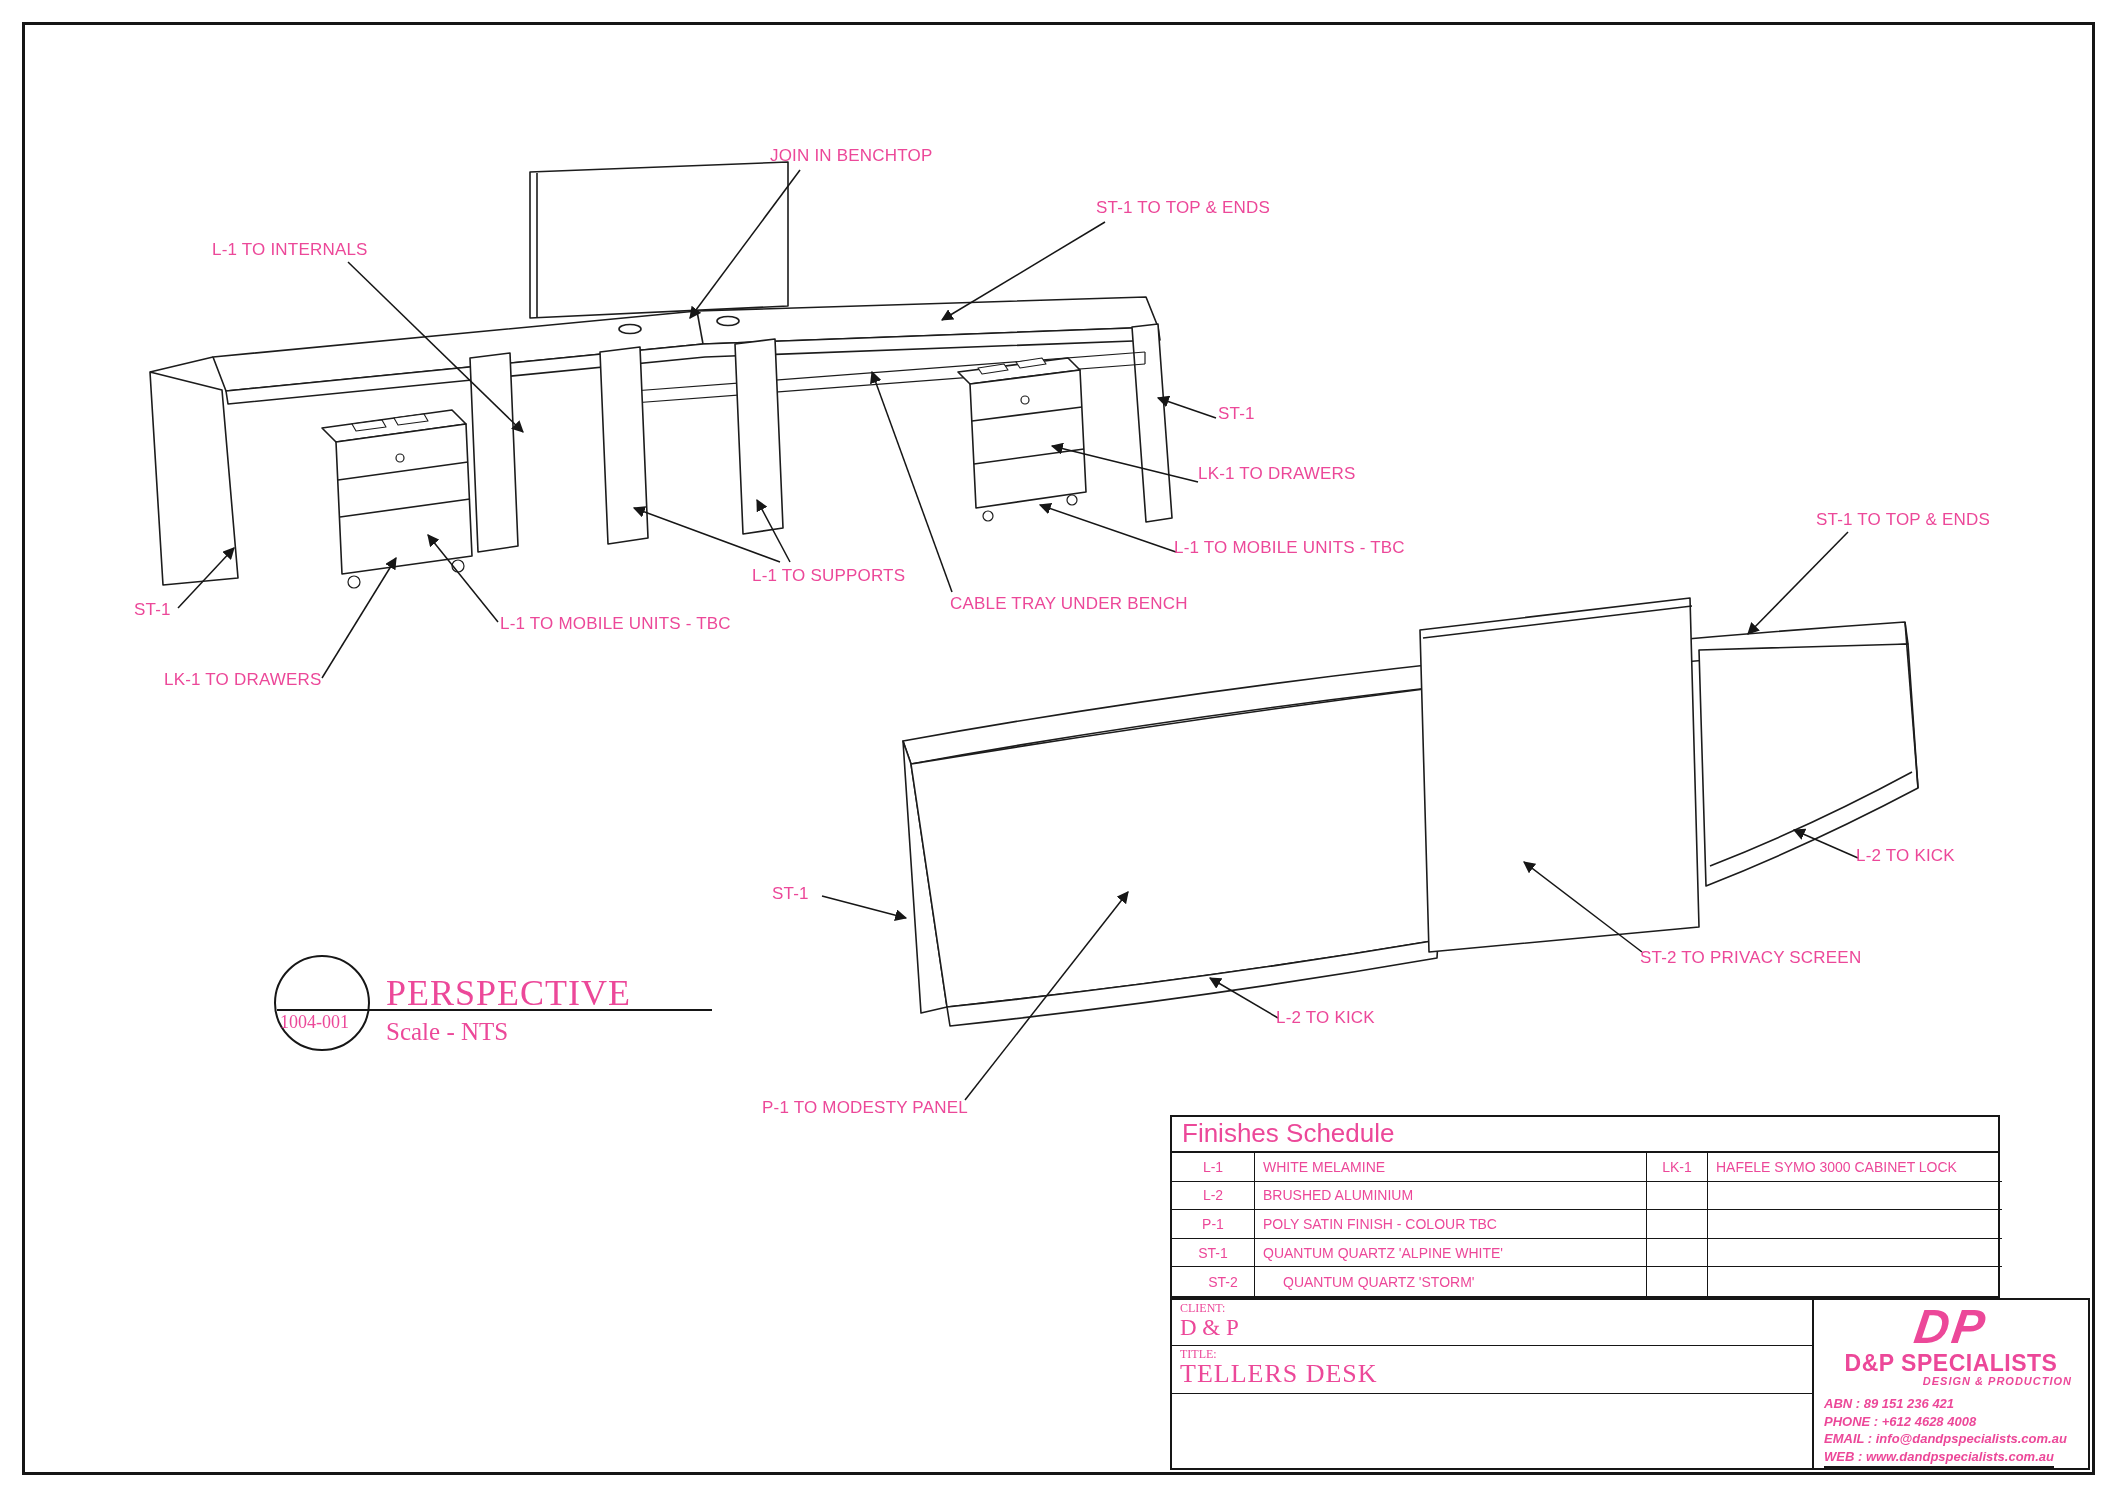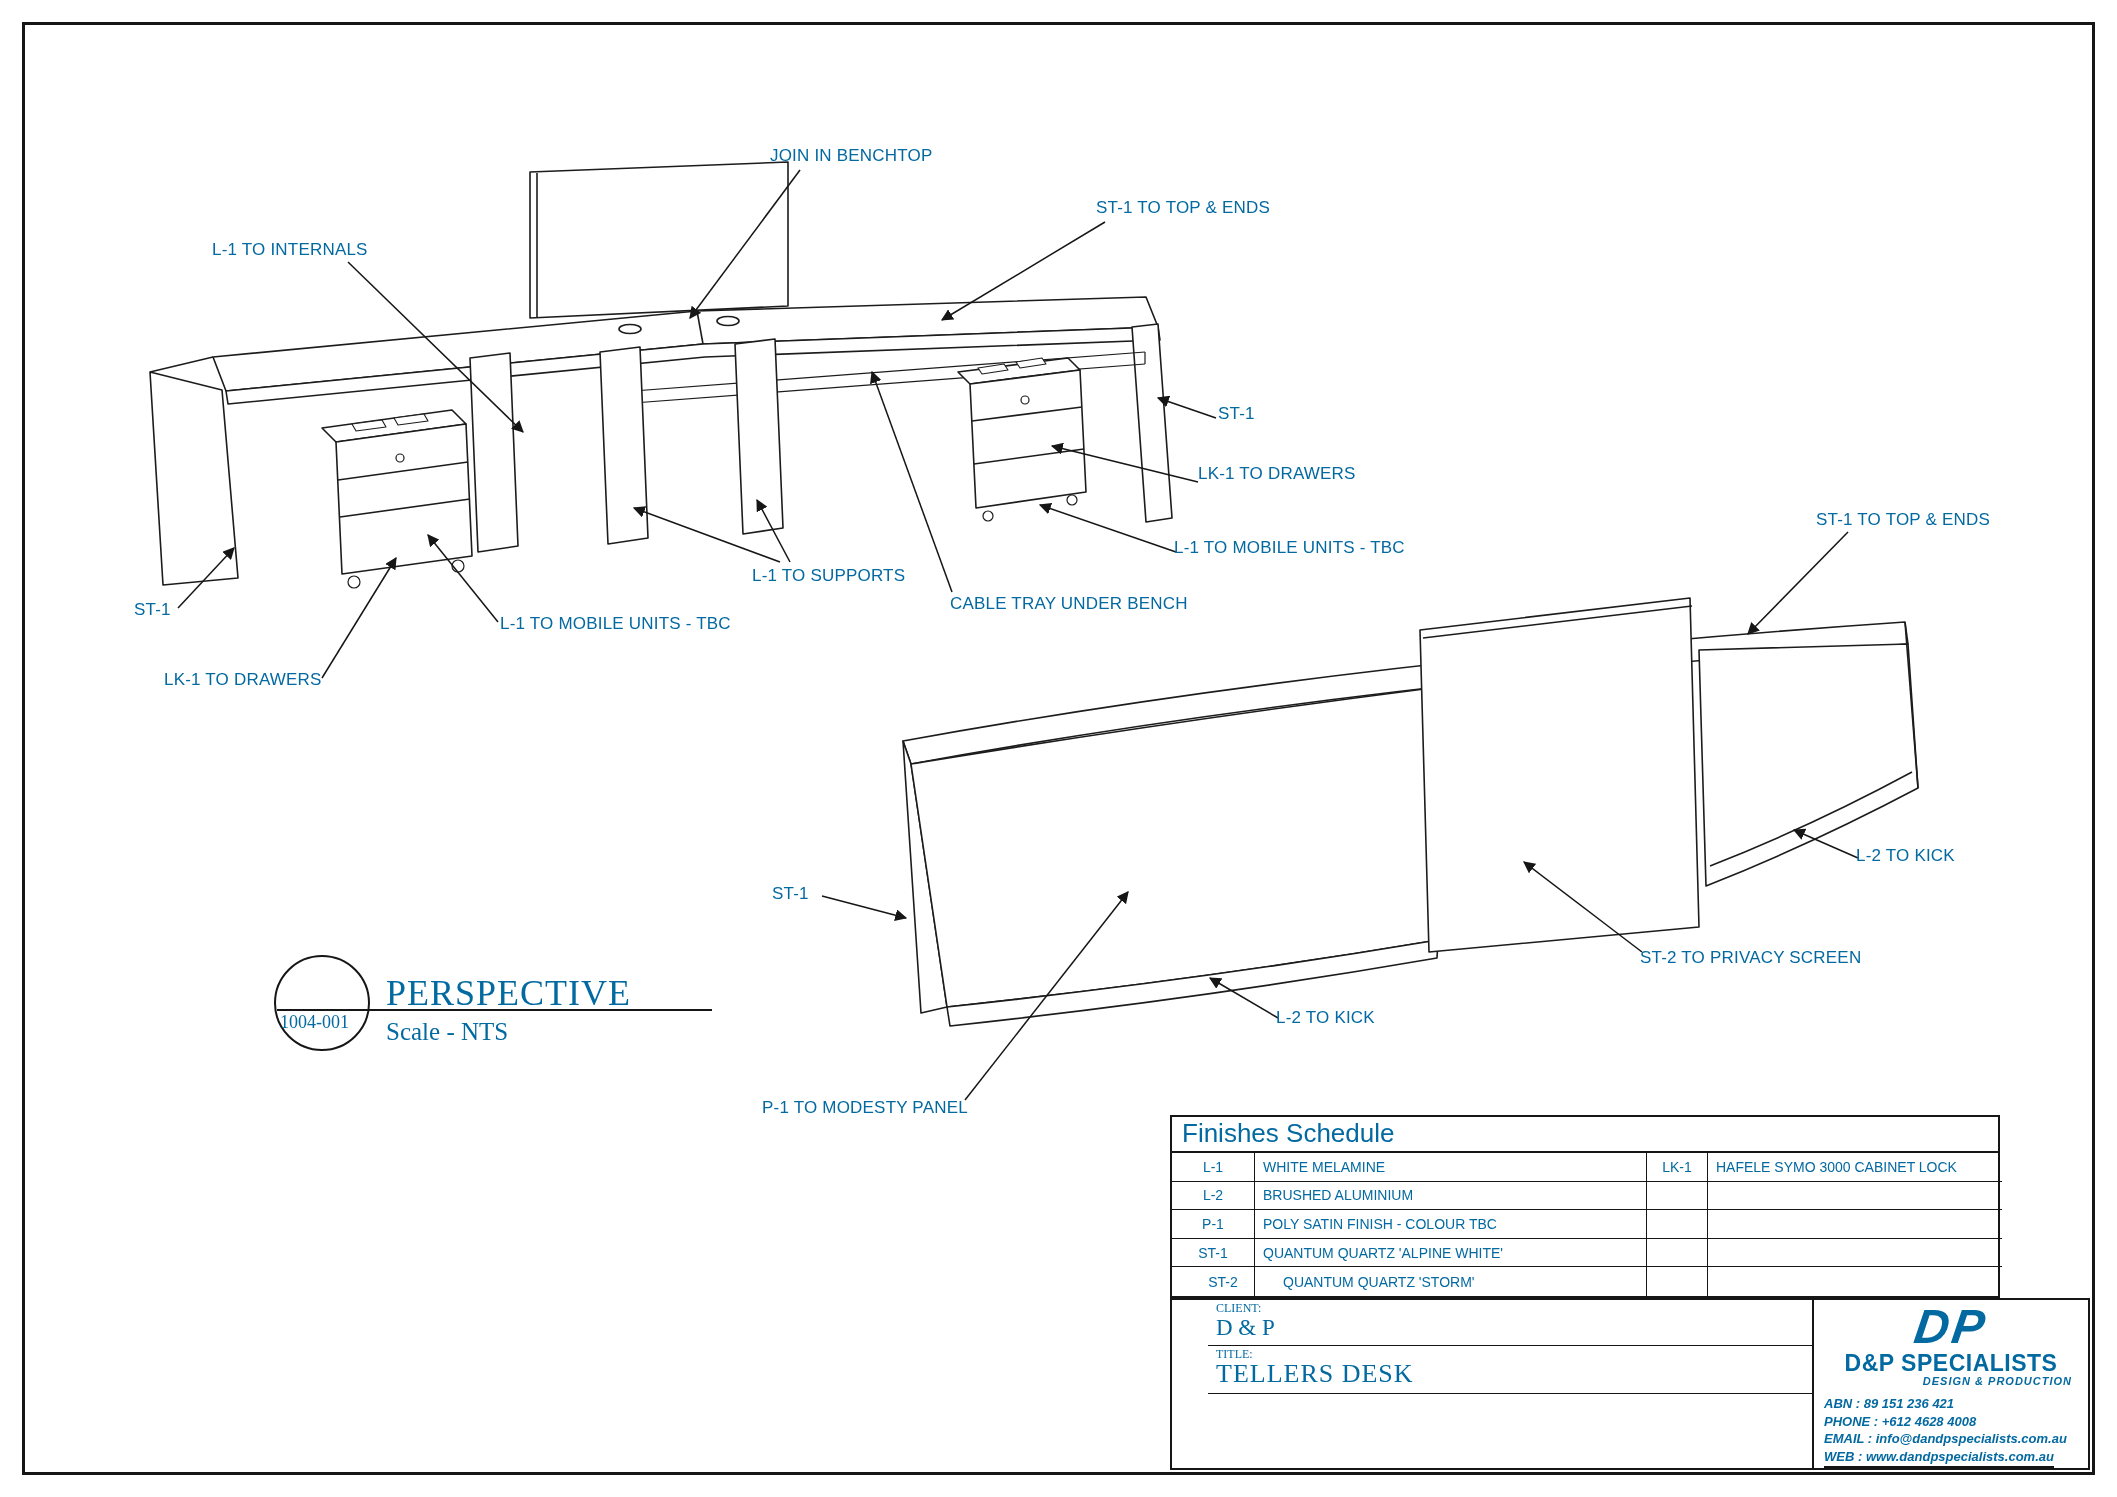--- a/index.html
+++ b/index.html
@@ -3,21 +3,21 @@
 <meta charset="utf-8">
 <style>
   * { box-sizing: border-box; }
   html, body { margin: 0; padding: 0; background: #ffffff; }
   .sheet {
     position: relative;
     width: 2117px;
     height: 1497px;
     background: #ffffff;
     font-family: "Liberation Sans", sans-serif;
-    color: #0369a1;
+    color: #ec4899;
     overflow: hidden;
   }
   .frame {
     position: absolute;
     left: 22px; top: 22px;
     width: 2073px; height: 1453px;
     border: 3px solid #161616;
   }
   svg.drawing { position: absolute; left: 0; top: 0; }
 
@@ -89,21 +89,21 @@
   .titleblock {
     position: absolute;
     left: 1170px; top: 1298px;
     width: 644px; height: 172px;
     border: 2px solid #161616;
     background: #fff;
     font-family: "Liberation Serif", serif;
     display: flex;
     flex-direction: column;
   }
-  .tb-row { border-bottom: 1px solid #161616; padding: 2px 8px 0 8px; margin-left: 36px; }
+  .tb-row { border-bottom: 1px solid #161616; padding: 2px 8px 0 8px; }
   .tb-row.client { height: 46px; }
   .tb-row.title  { height: 48px; }
   .tb-label { font-size: 12px; line-height: 13px; }
   .tb-value { font-size: 23px; line-height: 26px; }
   .tb-value.big { font-size: 26px; letter-spacing: 1px; }
   .tb-grid {
     display: grid;
     height: 74px;
     grid-template-columns: 1fr 1fr;
     grid-template-rows: repeat(3, 1fr);

